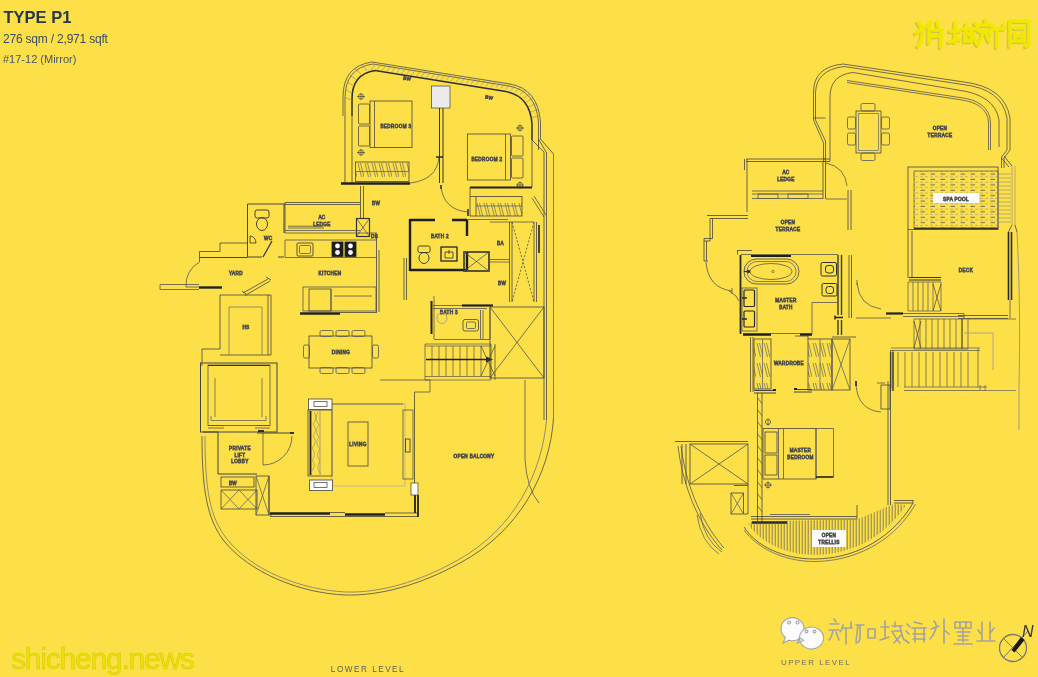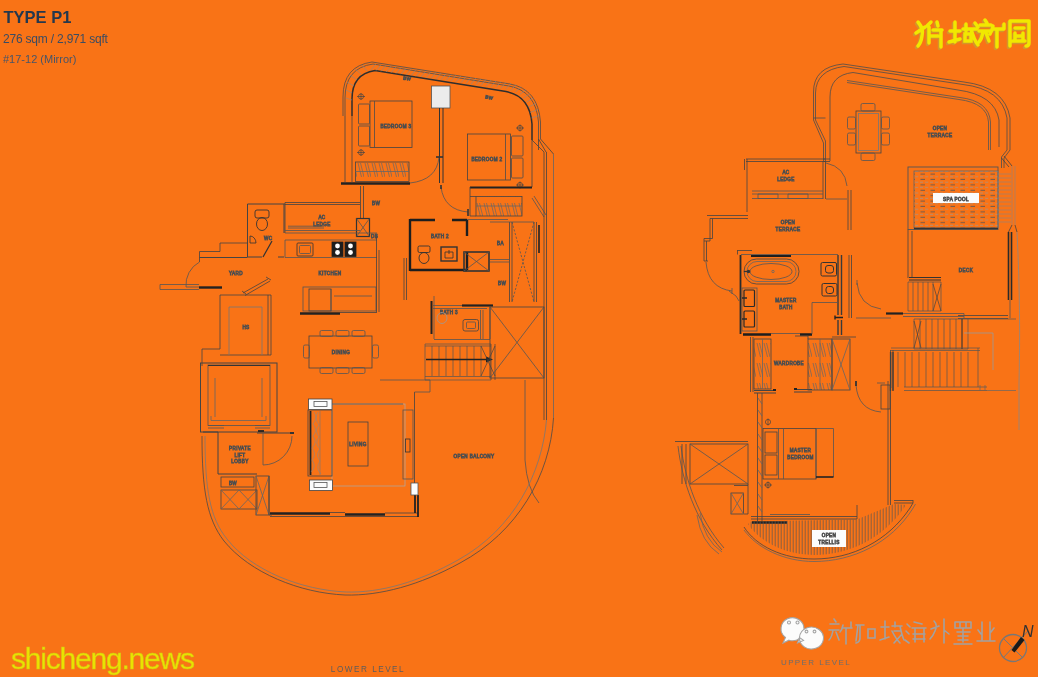--- a/index.html
+++ b/index.html
@@ -1,16 +1,16 @@
 <!DOCTYPE html>
 <html><head>
 <meta charset="utf-8">
 <style>
   html,body{margin:0;padding:0;background:#ffffff;}
-  .page{position:relative;width:1038px;height:677px;background:#f97316;overflow:hidden;
+  .page{position:relative;width:1038px;height:677px;background:#fde047;overflow:hidden;
         font-family:"Liberation Sans", sans-serif;}
   svg{position:absolute;top:0;left:0;}
   .t{fill:#747474;font-family:"Liberation Sans", sans-serif;font-size:4.6px;letter-spacing:0.4px;}
   .tc{text-anchor:middle;}
 </style>
 </head>
 <body>
 <div class="page">
 <svg width="1038" height="677" viewBox="0 0 1038 677">
 <defs>

